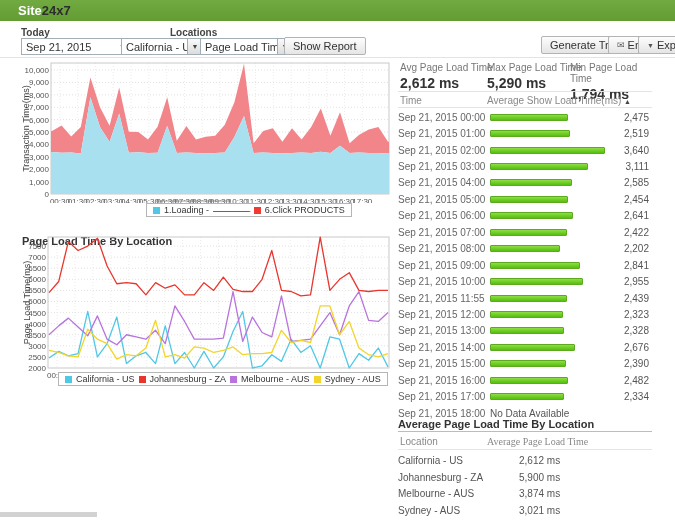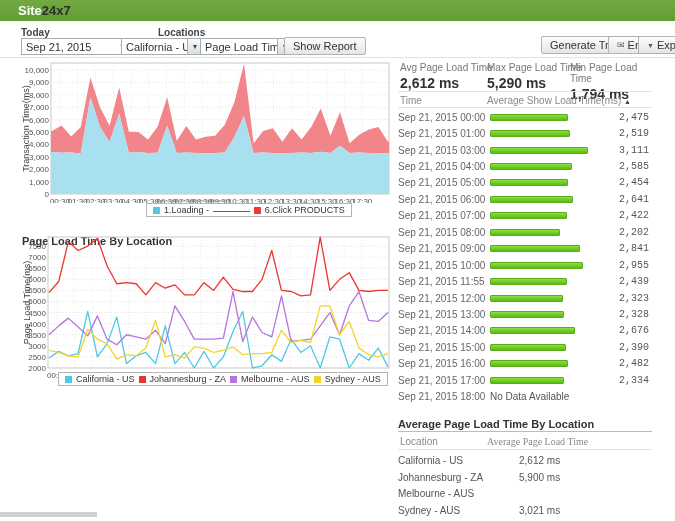--- a/index.html
+++ b/index.html
@@ -34,39 +34,39 @@
   .stat .sv { font-size:14px; font-weight:bold; color:#333; margin-top:2px; }
   .hr { position:absolute; left:0; width:254px; height:1px; background:#e4e4e4; }
   .hr.dark { background:#bcbcbc; }
   .thead { position:absolute; font-size:10px; color:#888; white-space:nowrap; }
   .sort { font-size:7px; color:#444; }
   .rows { position:absolute; left:0; top:49px; width:254px; }
   .hrow { height:16.45px; display:flex; align-items:center; }
   .hrow .t { width:92px; font-size:10px; color:#666; white-space:nowrap; }
   .hrow .barcol { width:121px; }
   .hrow .bar { height:7px; border-radius:1px; background:linear-gradient(#8ede44,#55bf0e); border:1px solid #5cab1d; }
-  .hrow .v { width:38px; text-align:right; font-size:10px; color:#555;font-family:Liberation Mono, monospace; }
+  .hrow .v { width:38px; text-align:right; font-size:10px; color:#555; }
   .hrow .nodata { font-size:10px; color:#555; }
   .sect-title { position:absolute; font-size:11px; font-weight:bold; color:#333; }
   .lrow { height:16.8px; display:flex; align-items:center; font-size:10px; color:#555; }
   .lrow .ln { width:121px; } .lrow .lv { flex:1; }
   .lrows { position:absolute; left:0; top:331px; width:254px; }
 
   .scroll-chip { position:absolute; left:0; top:512px; width:97px; height:5px; background:#d2d2d2; }
   svg text { font-family:"Liberation Sans",sans-serif; }
 </style>
 </head>
 <body>
 
 <div class="topbar">
   <div class="logo"><span class="w">Site</span><span class="d">24x7</span></div>
 </div>
 
 <div class="lbl" style="left:21px;top:27px;">Today</div>
-<div class="lbl" style="left:110px;top:27px;padding-left:48px;">Locations</div>
+<div class="lbl" style="left:122px;top:27px;padding-left:48px;">Locations</div>
 
 <div class="sel" style="left:21px;top:38px;width:110px;">
   <span class="txt">Sep 21, 2015</span>
   <span class="caret">▼</span>
 </div>
 <div class="sel" style="left:121px;top:38px;width:82px;">
   <span class="txt">California - US</span>
   <span class="arrowbox">▼</span>
 </div>
 <div class="sel" style="left:200px;top:38px;width:93px;">
@@ -268,20 +268,27 @@
         <span class="v">2,475</span>
       </div>
       <div class="hrow">
         <span class="t">Sep 21, 2015 01:00</span>
         <span class="barcol">
           <div class="bar" style="width: 80px;"></div>
         </span>
         <span class="v">2,519</span>
       </div>
       <div class="hrow">
+        <span class="t">Sep 21, 2015 02:00</span>
+        <span class="barcol">
+          <div class="bar" style="width: 115px;"></div>
+        </span>
+        <span class="v">3,640</span>
+      </div>
+      <div class="hrow">
         <span class="t">Sep 21, 2015 03:00</span>
         <span class="barcol">
           <div class="bar" style="width: 98px;"></div>
         </span>
         <span class="v">3,111</span>
       </div>
       <div class="hrow">
         <span class="t">Sep 21, 2015 04:00</span>
         <span class="barcol">
           <div class="bar" style="width: 82px;"></div>
@@ -394,20 +401,21 @@
       <div class="lrow">
         <span class="ln">California - US</span>
         <span class="lv">2,612 ms</span>
       </div>
       <div class="lrow">
         <span class="ln">Johannesburg - ZA</span>
         <span class="lv">5,900 ms</span>
       </div>
       <div class="lrow">
         <span class="ln">Melbourne - AUS</span>
+        <span class="lv">3,874 ms</span>
       </div>
       <div class="lrow">
         <span class="ln">Sydney - AUS</span>
         <span class="lv">3,021 ms</span>
       </div>
     </div>
 </div>
 
 <div class="scroll-chip"></div>
 

